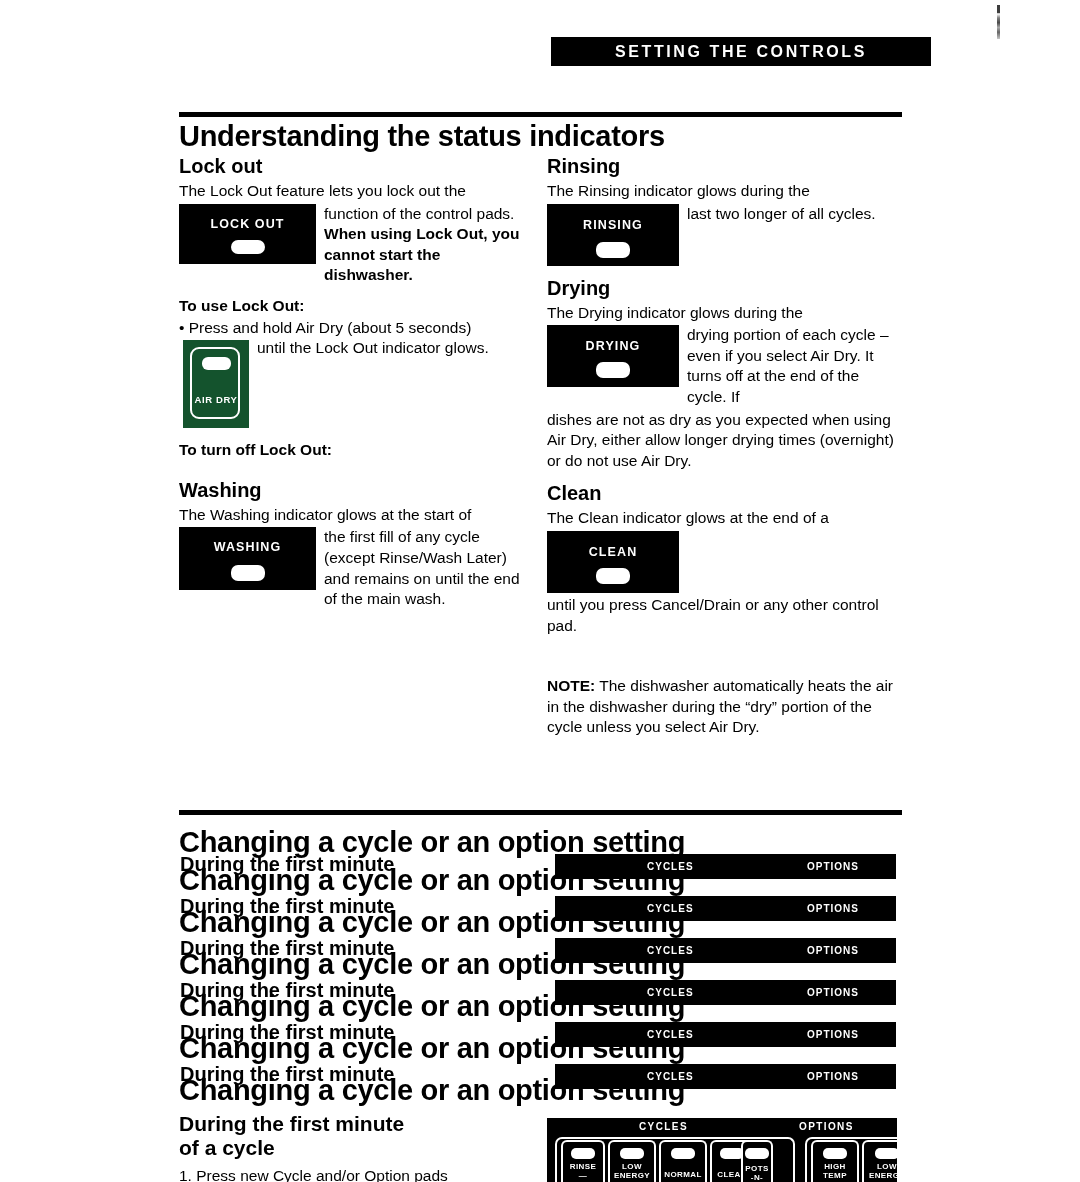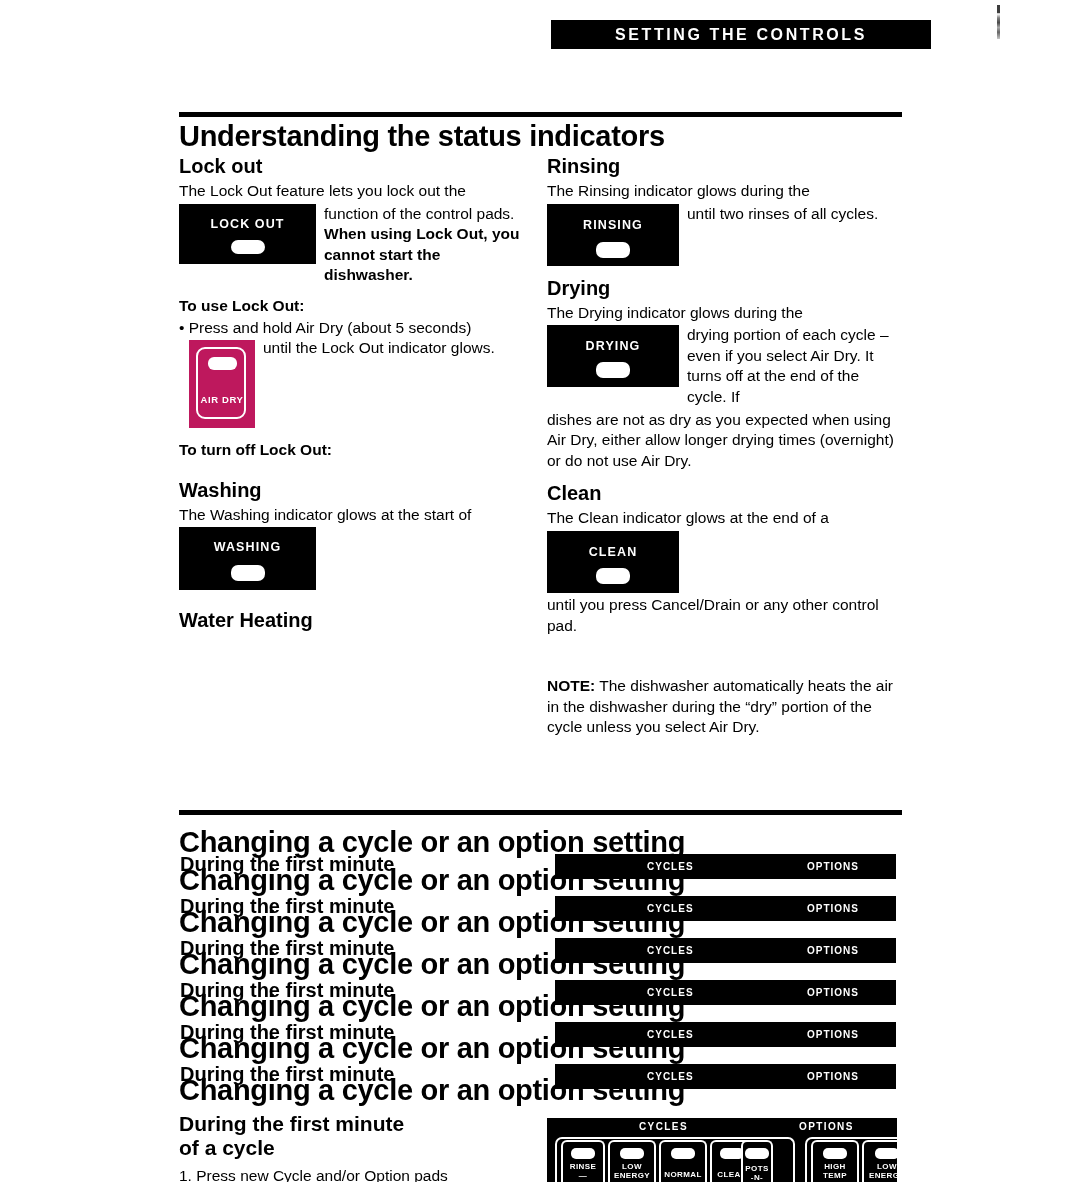--- a/index.html
+++ b/index.html
@@ -14,21 +14,21 @@
     overflow: hidden;
     font-family: "Liberation Sans", sans-serif;
     color: #000000;
     -webkit-font-smoothing: none;
   }
 
   
   .running-head {
     position: absolute;
     left: 551px;
-    top: 20px;
+    top: 37px;
     width: 380px;
     height: 29px;
     background: #000000;
     color: #ffffff;
     font-weight: bold;
     font-size: 16px;
     letter-spacing: 2.6px;
     text-align: center;
     line-height: 29px;
     white-space: nowrap;
@@ -151,23 +151,23 @@
 
   .badge-clean { width: 132px; height: 62px; }
   .badge-clean .blabel { top: 14px; }
   .badge-clean .lamp { left: 49px; top: 37px; width: 34px; height: 16px; }
 
   
   .pad-airdry {
     float: left;
     width: 66px;
     height: 88px;
-    background: #be185d;
+    background: #14532d;
     position: relative;
-    margin: 2px 8px 4px 10px;
+    margin: 2px 8px 4px 4px;
   }
   .pad-airdry .pad-outline {
     position: absolute;
     left: 7px; top: 7px;
     width: 50px; height: 72px;
     border: 2px solid #ffffff;
     border-radius: 9px;
     box-sizing: border-box;
   }
   .pad-airdry .pad-lamp {
@@ -390,38 +390,38 @@
         <div class="gap-m"></div>
 
         <h2 class="sub">Washing</h2>
         <p class="body">The Washing indicator glows at the start of</p>
 
         <div class="clearfix">
           <div class="badge badge-washing">
             <div class="blabel">WASHING</div>
             <div class="lamp"></div>
           </div>
+          <p class="body" style="overflow:hidden;">the first fill of any cycle (except Rinse/Wash Later) and remains on until the end of the main wash.</p>
         </div>
 
         <div class="gap-m"></div>
 
-        <h2 class="sub">Water Heating</h2>
       </div>
 
       <div class="col-right">
 
         <h2 class="sub">Rinsing</h2>
         <p class="body">The Rinsing indicator glows during the</p>
 
         <div class="clearfix">
           <div class="badge badge-rinsing">
             <div class="blabel">RINSING</div>
             <div class="lamp"></div>
           </div>
-          <p class="body" style="overflow:hidden;">until two rinses of all cycles.</p>
+          <p class="body" style="overflow:hidden;">last two longer of all cycles.</p>
         </div>
 
         <div class="gap-s"></div>
 
         <h2 class="sub">Drying</h2>
         <p class="body">The Drying indicator glows during the</p>
 
         <div class="clearfix">
           <div class="badge badge-drying">
             <div class="blabel">DRYING</div>

